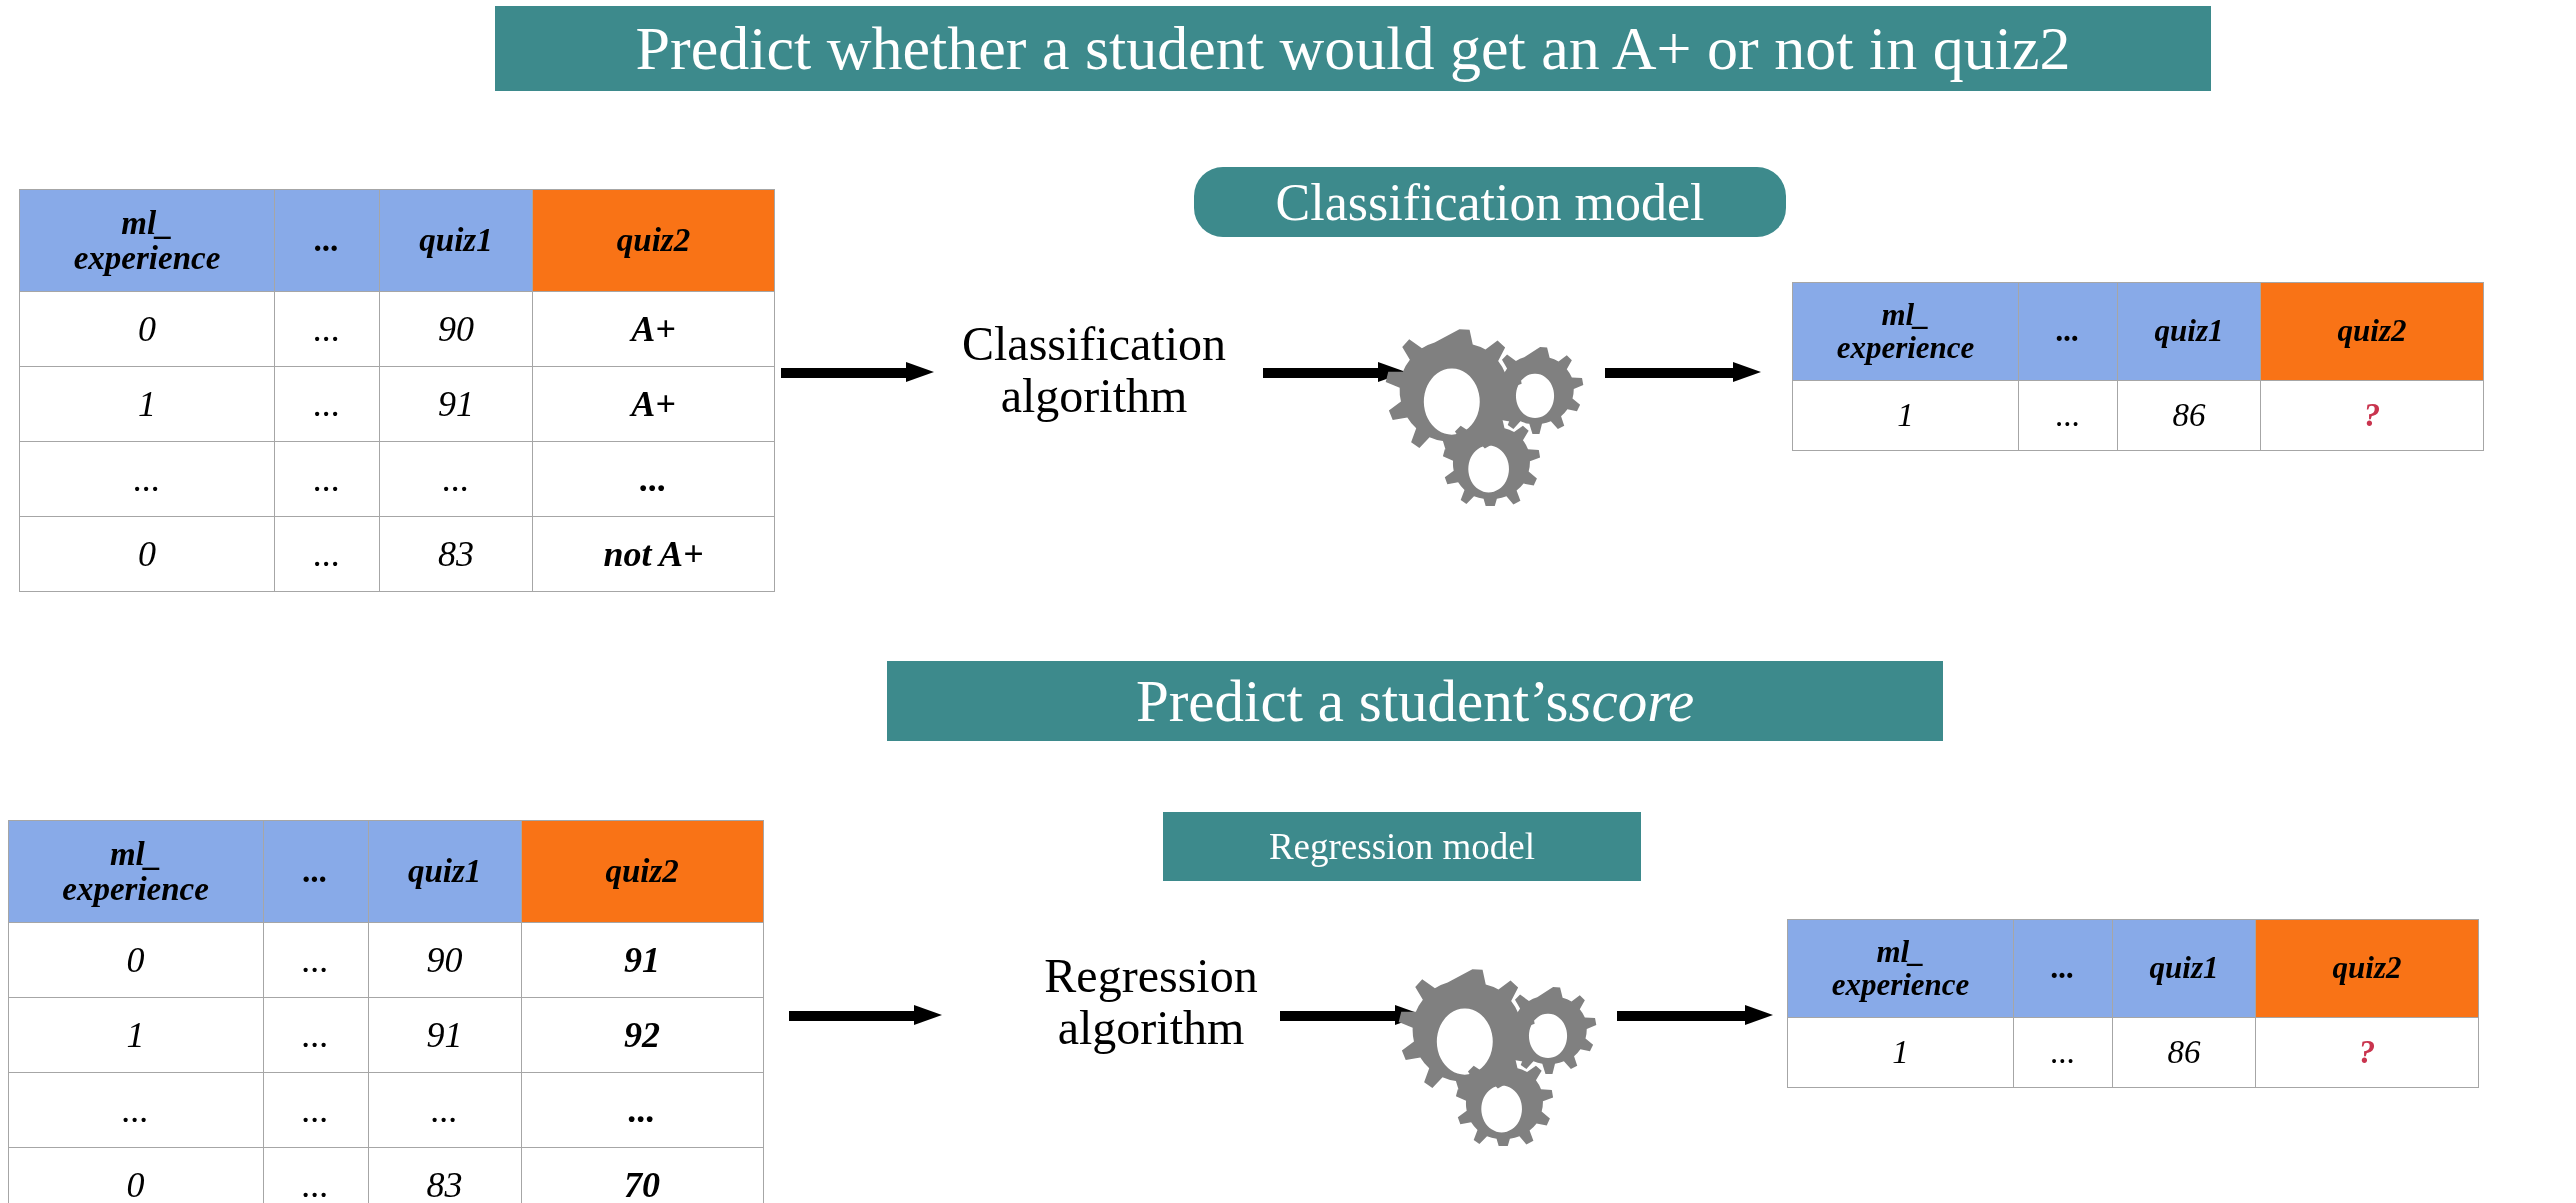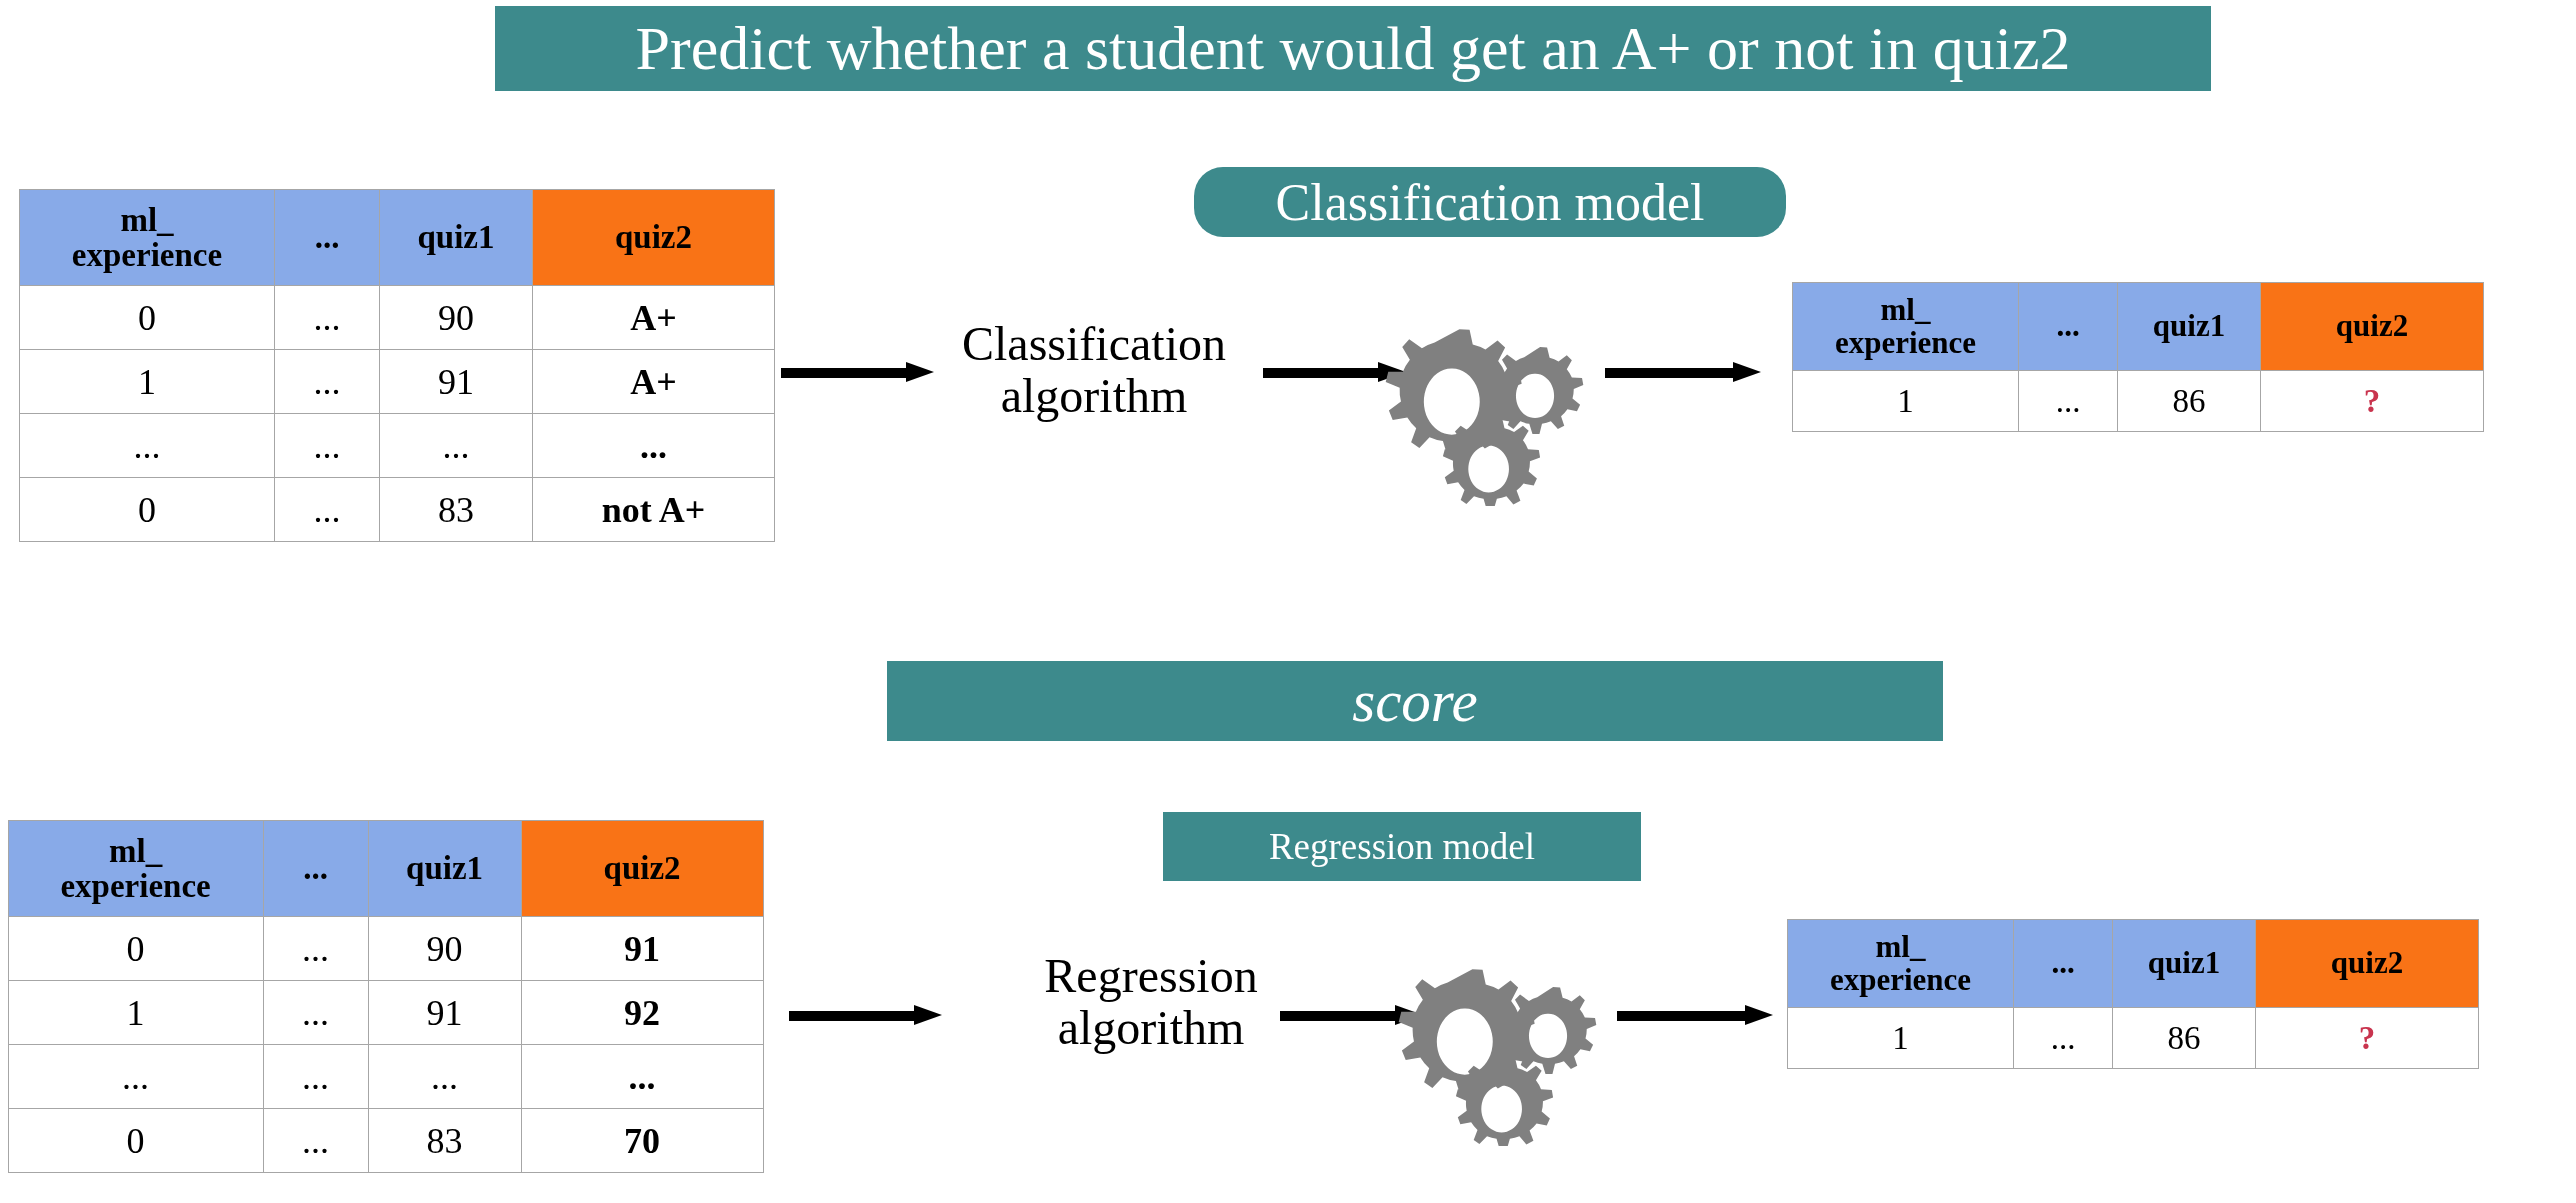--- a/index.html
+++ b/index.html
@@ -58,22 +58,23 @@
     position: absolute;
     border-collapse: collapse;
     table-layout: fixed;
     border: 1.3px solid #808080;
     background: #ffffff;
   }
   .tbl td, .tbl th {
     border: 1.3px solid #a6a6a6;
     text-align: center;
     vertical-align: middle;
-    padding: 4px;
+    padding: 16px;
     font-family: "Liberation Serif", "DejaVu Serif", serif;
+    font-style: italic;
   }
   .tbl th {
     font-weight: bold;
     background: #88aae8;
     color: #000000;
     line-height: 1.05;
   }
   .tbl th.target {
     background: #f97316;
   }
@@ -293,20 +294,21 @@
     <tr class="drow">
       <td>1</td>
       <td>...</td>
       <td>86</td>
       <td class="qmark">?</td>
     </tr>
   </tbody>
 </table>
 
 <div class="banner" id="banner-main-2">
+  <span>Predict a student’s </span>
     <span class="ital">score</span>
 </div>
 
 <div class="banner" id="banner-model-2">
   <span>Regression model</span>
 </div>
 
 <table class="tbl train" id="table-train-2">
   <colgroup>
     <col class="c1">

